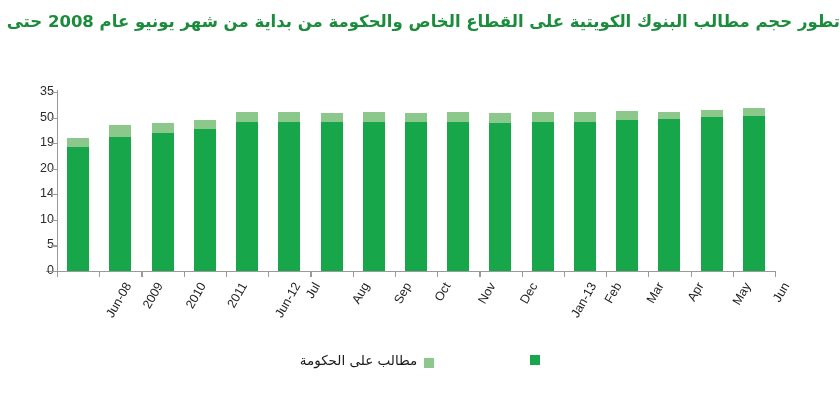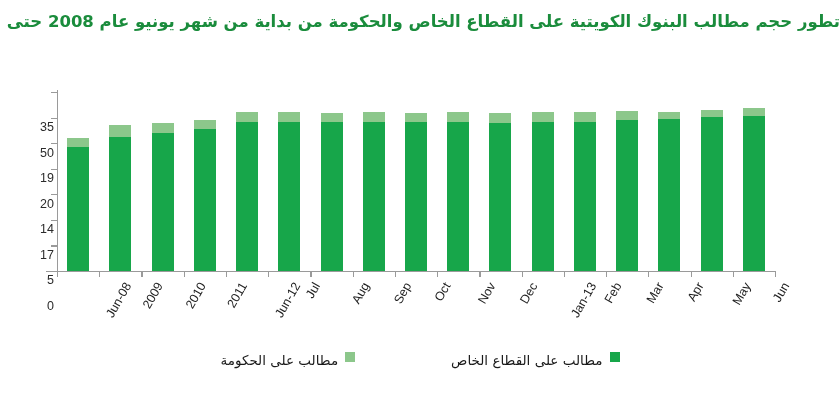--- a/index.html
+++ b/index.html
@@ -85,21 +85,20 @@
   }
   .y-tick-label {
     position: absolute;
     right: 14px;
     top: -8px;
     font-size: 12.5px;
     color: #2b2b2b;
     font-family: "Liberation Sans", sans-serif;
     text-align: right;
     width: 40px;
-    margin-top: 36px;
   }
   .y-tick-mark {
     position: absolute;
     left: 51px;
     top: 0;
     width: 6px;
     height: 1.2px;
     background: #9a9a9a;
   }
 
@@ -145,21 +144,21 @@
     width: 840px;
     display: flex;
     flex-direction: row-reverse;
     justify-content: center;
     align-items: center;
     gap: 96px;
   }
   .legend-entry {
     display: flex;
     flex-direction: row;
-    align-items: flex-start;
+    align-items: flex-end;
     gap: 7px;
     direction: rtl;
   }
   .legend-swatch {
     width: 10px;
     height: 10px;
     display: inline-block;
     flex: 0 0 auto;
   }
   .legend-text {
@@ -196,21 +195,21 @@
       </div>
       <div class="y-tick-row" style="top: 168.714px;">
         <div class="y-tick-label">20</div>
         <div class="y-tick-mark"></div>
       </div>
       <div class="y-tick-row" style="top: 194.286px;">
         <div class="y-tick-label">14</div>
         <div class="y-tick-mark"></div>
       </div>
       <div class="y-tick-row" style="top: 219.857px;">
-        <div class="y-tick-label">17</div>
+        <div class="y-tick-label">10</div>
         <div class="y-tick-mark"></div>
       </div>
       <div class="y-tick-row" style="top: 245.429px;">
         <div class="y-tick-label">5</div>
         <div class="y-tick-mark"></div>
       </div>
       <div class="y-tick-row" style="top: 271px;">
         <div class="y-tick-label">0</div>
         <div class="y-tick-mark"></div>
       </div>
@@ -319,21 +318,20 @@
       <div class="x-tick-mark" style="left: 690.529px;"></div>
       <div class="x-label" style="left: 717.647px;">May</div>
       <div class="x-tick-mark" style="left: 732.765px;"></div>
       <div class="x-label" style="left: 759.882px;">Jun</div>
       <div class="x-tick-mark" style="left: 775px;"></div>
     </div>
 
   <div id="legend">
       <div class="legend-entry">
         <span class="legend-swatch" style="background: rgb(23, 166, 74);"></span>
-        <span class="legend-text">مطالب على القطاع الخاص</span>
       </div>
       <div class="legend-entry">
         <span class="legend-swatch" style="background: rgb(140, 199, 139);"></span>
         <span class="legend-text">مطالب على الحكومة</span>
       </div>
     </div>
 
 </div>
 
 </body></html>

